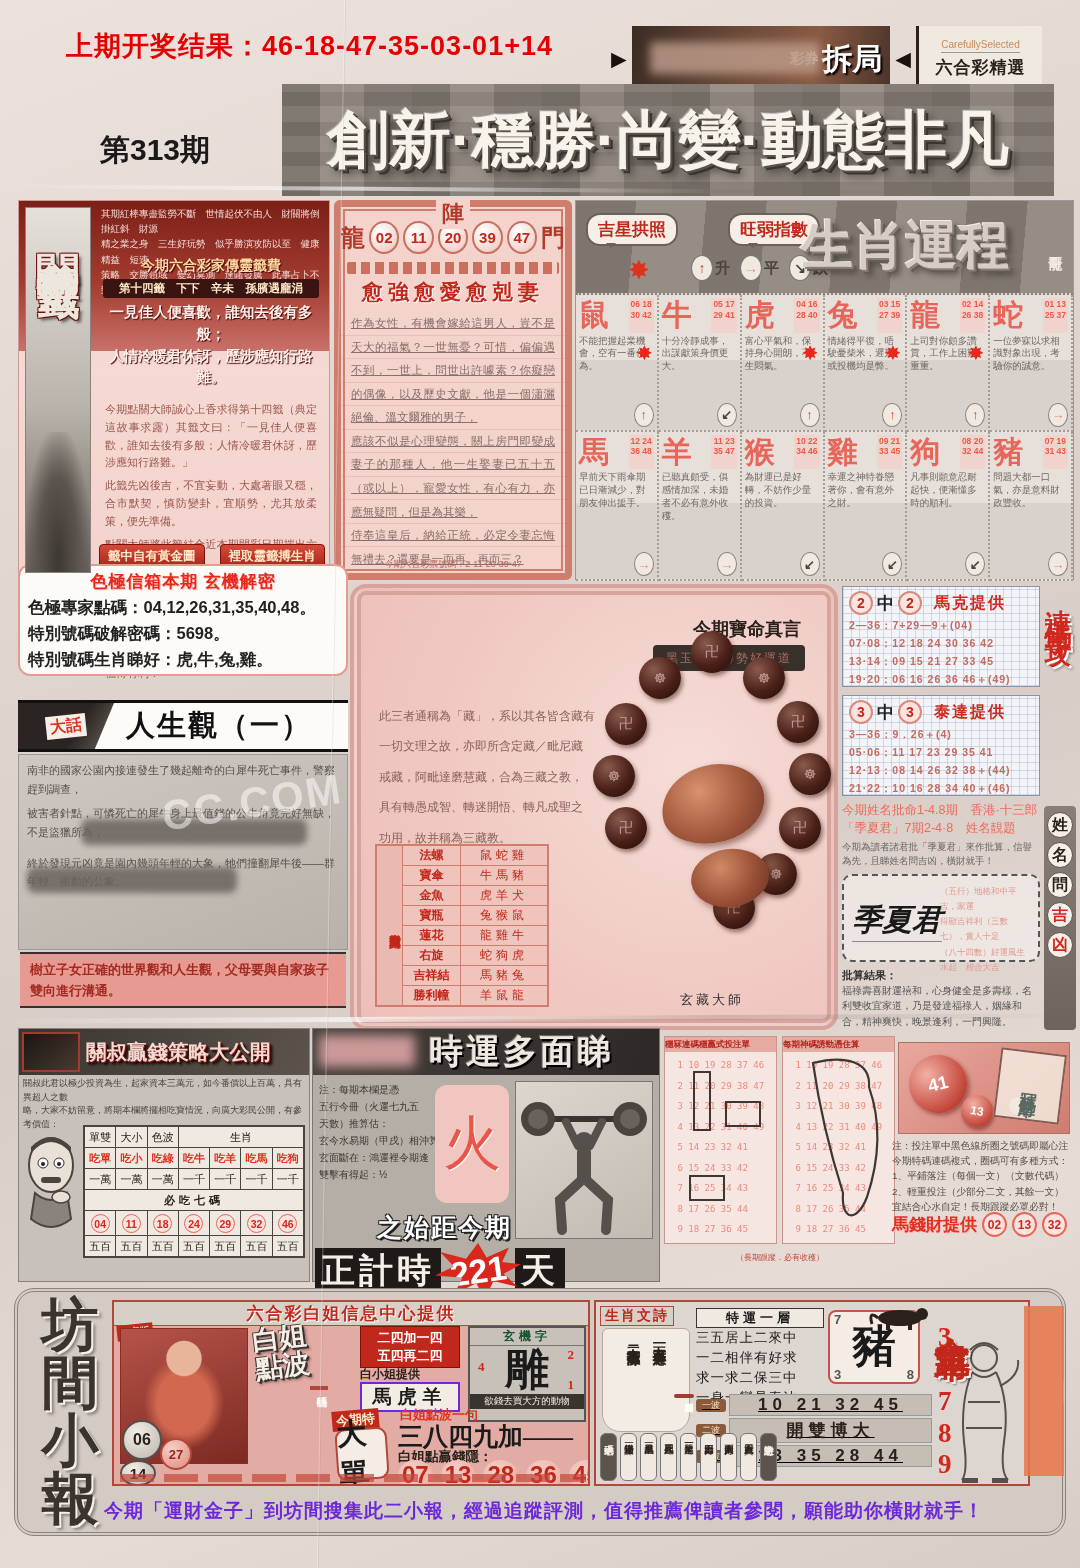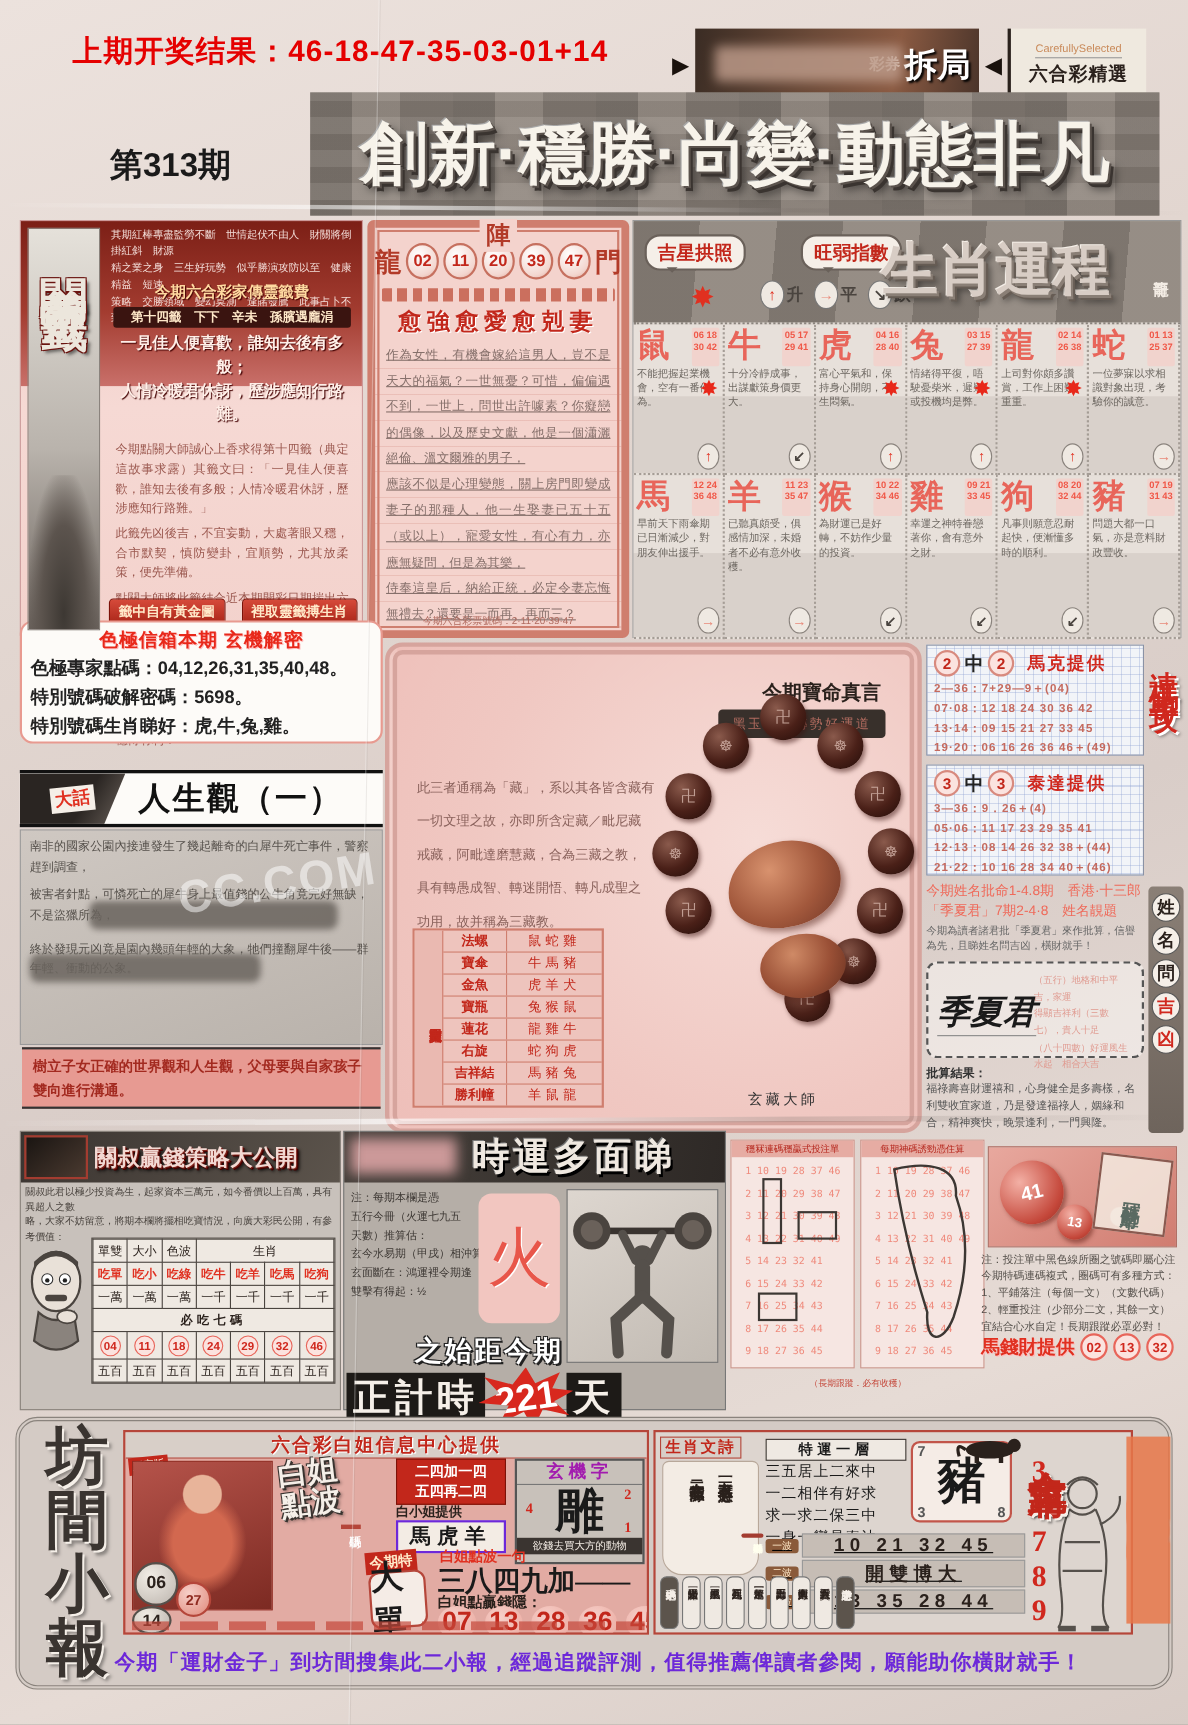--- a/index.html
+++ b/index.html
@@ -176,21 +176,21 @@
   .sy-sub{position:absolute;left:64px;top:182px;font-size:25px;font-weight:bold;color:#fff;letter-spacing:2px;
     text-shadow:2px 2px 0 #222,-1px -1px 0 #222,1px -1px 0 #222,-1px 1px 0 #222;}
   .sy-count{position:absolute;left:2px;top:214px;display:flex;align-items:center;}
   .sy-count .blk{background:#1d1a17;color:#f5efe8;font-size:34px;font-weight:bold;padding:0 6px;letter-spacing:4px;}
   .sy-star{width:86px;height:56px;background:#d8281e;clip-path:polygon(50% 0%,60% 26%,86% 8%,78% 34%,100% 38%,80% 55%,96% 78%,68% 68%,58% 100%,48% 72%,22% 92%,32% 62%,0% 58%,22% 42%,6% 16%,36% 28%);display:flex;align-items:center;justify-content:center;margin:0 -6px;}
   .sy-star span{color:#fff;font-size:34px;font-weight:bold;transform:rotate(-8deg);}
   .sy-lifter{position:absolute;right:6px;top:52px;width:138px;height:158px;background:linear-gradient(150deg,#ddd6cf,#c2bbb3);border:1px solid #777;}
 
   
   .slip{width:113px;height:208px;background:#f6e6e2;border:1px solid #c9948a;position:relative;}
-  .slip-title{height:15px;background:#e6aca3;color:#b5261c;font-size:8.5px;font-weight:normal;text-align:center;line-height:15px;white-space:nowrap;overflow:hidden;}
+  .slip-title{height:15px;background:#e6aca3;color:#b5261c;font-size:8.5px;font-weight:bold;line-height:15px;white-space:nowrap;overflow:hidden;}
   .slip-grid{padding:3px 0 0 7px;font-family:"DejaVu Sans Mono",monospace;font-size:9px;color:#ef8a7c;line-height:20.5px;white-space:pre;}
   .slip-rect{position:absolute;border:2px solid #3c3733;}
   .slip-note{font-size:8px;color:#c4473a;text-align:center;margin-top:2px;}
   .bs-notes{left:892px;top:1138px;width:184px;font-size:9.8px;color:#55504b;line-height:1.55;}
   .bs-provider{left:892px;top:1212px;display:flex;align-items:center;gap:5px;}
   .bs-provider .lbl{font-size:17px;font-weight:bold;color:#e03020;text-shadow:1px 1px 0 #fbb;}
   .bs-ball{width:25px;height:25px;border-radius:50%;border:2px solid #e8655a;background:#fbe3df;color:#d0281e;font-size:12px;font-weight:bold;display:flex;align-items:center;justify-content:center;}
   .balls-art{left:898px;top:1042px;width:172px;height:92px;background:
       radial-gradient(circle at 20% 30%,rgba(255,255,255,.7) 0 8%,transparent 9%),
       radial-gradient(circle at 70% 70%,rgba(255,255,255,.5) 0 6%,transparent 7%),
@@ -210,21 +210,21 @@
       radial-gradient(circle at 50% 22%,#e8b49a 0 14%,transparent 15%),
       radial-gradient(ellipse at 50% 55%,#d2684f 0 30%,transparent 45%),
       linear-gradient(160deg,#b5534a,#7c2a22);}
   .bj-pball{position:absolute;border-radius:50%;display:flex;align-items:center;justify-content:center;font-weight:bold;}
   .bj-t{position:absolute;left:140px;top:22px;font-size:27px;font-weight:bold;color:#f5efe8;transform:rotate(-7deg);line-height:1.05;
     text-shadow:1px 1px 0 #3a3430,-1px -1px 0 #3a3430,2px 2px 0 #3a3430,3px 3px 3px rgba(0,0,0,.4);}
   .bj-redbox{position:absolute;left:246px;top:24px;width:100px;background:#c2271b;color:#fff;font-size:13px;font-weight:bold;text-align:center;line-height:1.4;padding:2px 0;border:1px solid #7c1208;}
   .bj-prov-label{position:absolute;left:246px;top:64px;font-size:12px;font-weight:bold;color:#2a211c;}
   .bj-animals{position:absolute;left:246px;top:80px;width:100px;border:2px solid #6d28d9;background:#f3ece4;text-align:center;font-size:19px;font-weight:bold;color:#1a1a1a;letter-spacing:6px;font-family:"Liberation Serif",serif;}
   .bj-xuanji{position:absolute;left:354px;top:24px;width:118px;height:96px;border:2px solid #555;background:#c8c1ba;}
-  .bj-xj-label{text-align:center;font-size:16px;font-weight:bold;color:#a21caf;letter-spacing:4px;border-bottom:1px solid #777;font-family:"Liberation Serif",serif;}
+  .bj-xj-label{text-align:center;font-size:12px;font-weight:bold;color:#14532d;letter-spacing:4px;border-bottom:1px solid #777;font-family:"Liberation Serif",serif;}
   .bj-xj-char{position:relative;text-align:center;font-size:44px;font-weight:bold;color:#1a1a1a;line-height:1.1;font-family:"Liberation Serif",serif;}
   .bj-xj-n{position:absolute;font-size:13px;color:#d0281e;font-weight:bold;}
   .bj-xj-hint{background:#3a3430;color:#f3ece4;font-size:9.5px;text-align:center;padding:1px 0;}
   .bj-badge-t{position:absolute;left:196px;top:84px;width:18px;background:#b5463a;color:#fff;font-size:11px;text-align:center;line-height:1.15;padding:2px 0;}
   .bj-now{position:absolute;left:218px;top:108px;background:#c2271b;color:#ffe9c9;font-size:13px;font-weight:bold;padding:1px 4px;transform:rotate(-5deg);}
   .bj-dan{position:absolute;left:222px;top:126px;width:52px;height:52px;border:2px solid #b5463a;border-radius:10px;background:#f5ece6;display:flex;align-items:center;justify-content:center;font-size:30px;font-weight:bold;color:#1a1a1a;transform:rotate(-4deg);font-family:"Liberation Serif",serif;}
   .bj-slogan-label{position:absolute;left:286px;top:104px;font-size:13px;font-weight:bold;color:#e03020;}
   .bj-slogan{position:absolute;left:284px;top:118px;font-size:25px;font-weight:bold;color:#1a1a1a;font-family:"Liberation Serif",serif;}
   .bj-secret-label{position:absolute;left:284px;top:146px;font-size:13.5px;font-weight:bold;color:#2a211c;}
   .bj-secret{position:absolute;left:284px;top:158px;display:flex;gap:8px;}

